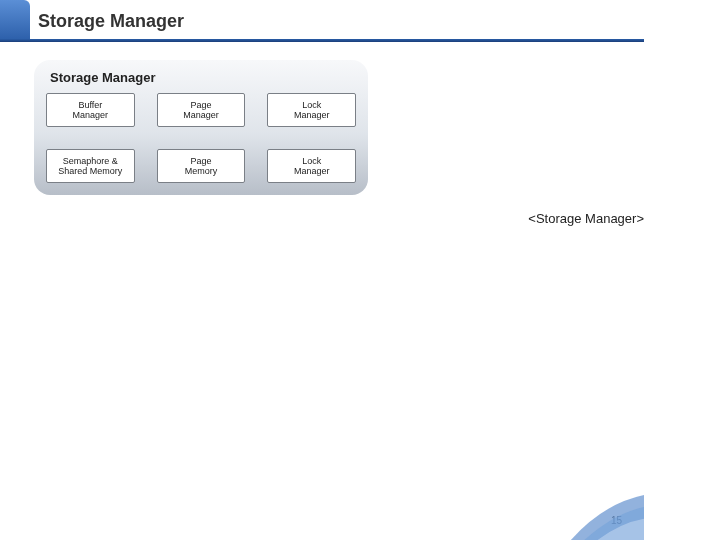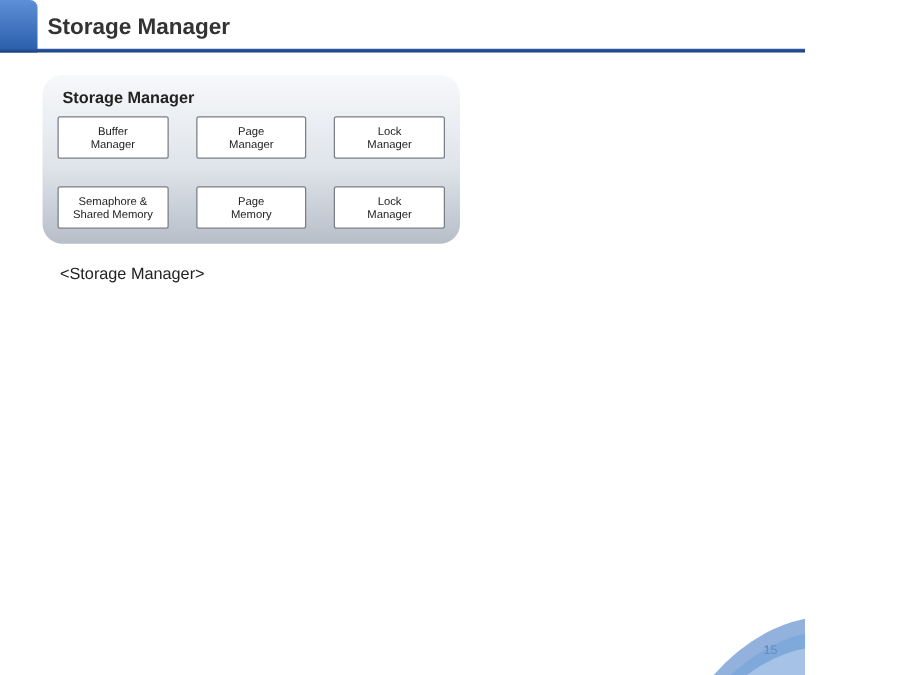--- a/index.html
+++ b/index.html
@@ -6,21 +6,21 @@
   html, body { width: 720px; height: 540px; font-family: Arial, "Malgun Gothic", sans-serif; background: #fff; overflow: hidden; }
   .slide { position: relative; width: 644px; height: 540px; }
   .header { position: relative; height: 42px; padding-left: 38px; display: flex; align-items: center; }
   .header-curve { position: absolute; left: 0; top: 0; width: 30px; height: 42px; background: linear-gradient(180deg, #5b8fd6 0%, #2a5da8 100%); border-top-right-radius: 6px; }
   .header-title { font-size: 18px; font-weight: bold; color: #333; z-index: 1; }
   .header-rule { position: absolute; left: 0; right: 0; bottom: 0; height: 3px; background: linear-gradient(180deg, #2a5da8 0%, #1a3e78 100%); }
   .panel { margin: 18px 0 0 34px; width: 334px; border-radius: 16px; background: linear-gradient(180deg, #f7f8fa 0%, #dfe4ea 55%, #b7bec8 100%); padding: 10px 12px 12px; }
   .panel-title { font-size: 13px; font-weight: bold; color: #222; margin: 0 0 8px 4px; }
   .grid { display: grid; grid-template-columns: repeat(3, 1fr); gap: 22px; }
   .cell { background: #fff; border: 1px solid #7a7f86; border-radius: 2px; height: 34px; display: flex; align-items: center; justify-content: center; text-align: center; font-size: 9px; line-height: 1.15; color: #222; white-space: pre-line; padding: 2px; }
-  .desc { margin: 14px 0 0 48px; font-size: 13px; color: #222; line-height: 1.5; }
+  .desc { margin: 14px 0 0 48px; font-size: 13px; color: #222; line-height: 1.5; text-align: right; }
   .page-num { position: absolute; right: 22px; bottom: 14px; font-size: 10px; color: #6a6f76; }
   .deco { position: absolute; right: 0; bottom: 0; width: 80px; height: 50px; overflow: hidden; pointer-events: none; }
   .deco svg { position: absolute; right: -6px; bottom: -6px; }
 </style>
 </head>
 <body>
 
 <div class="slide">
   <div class="header">
     <div class="header-curve"></div>

